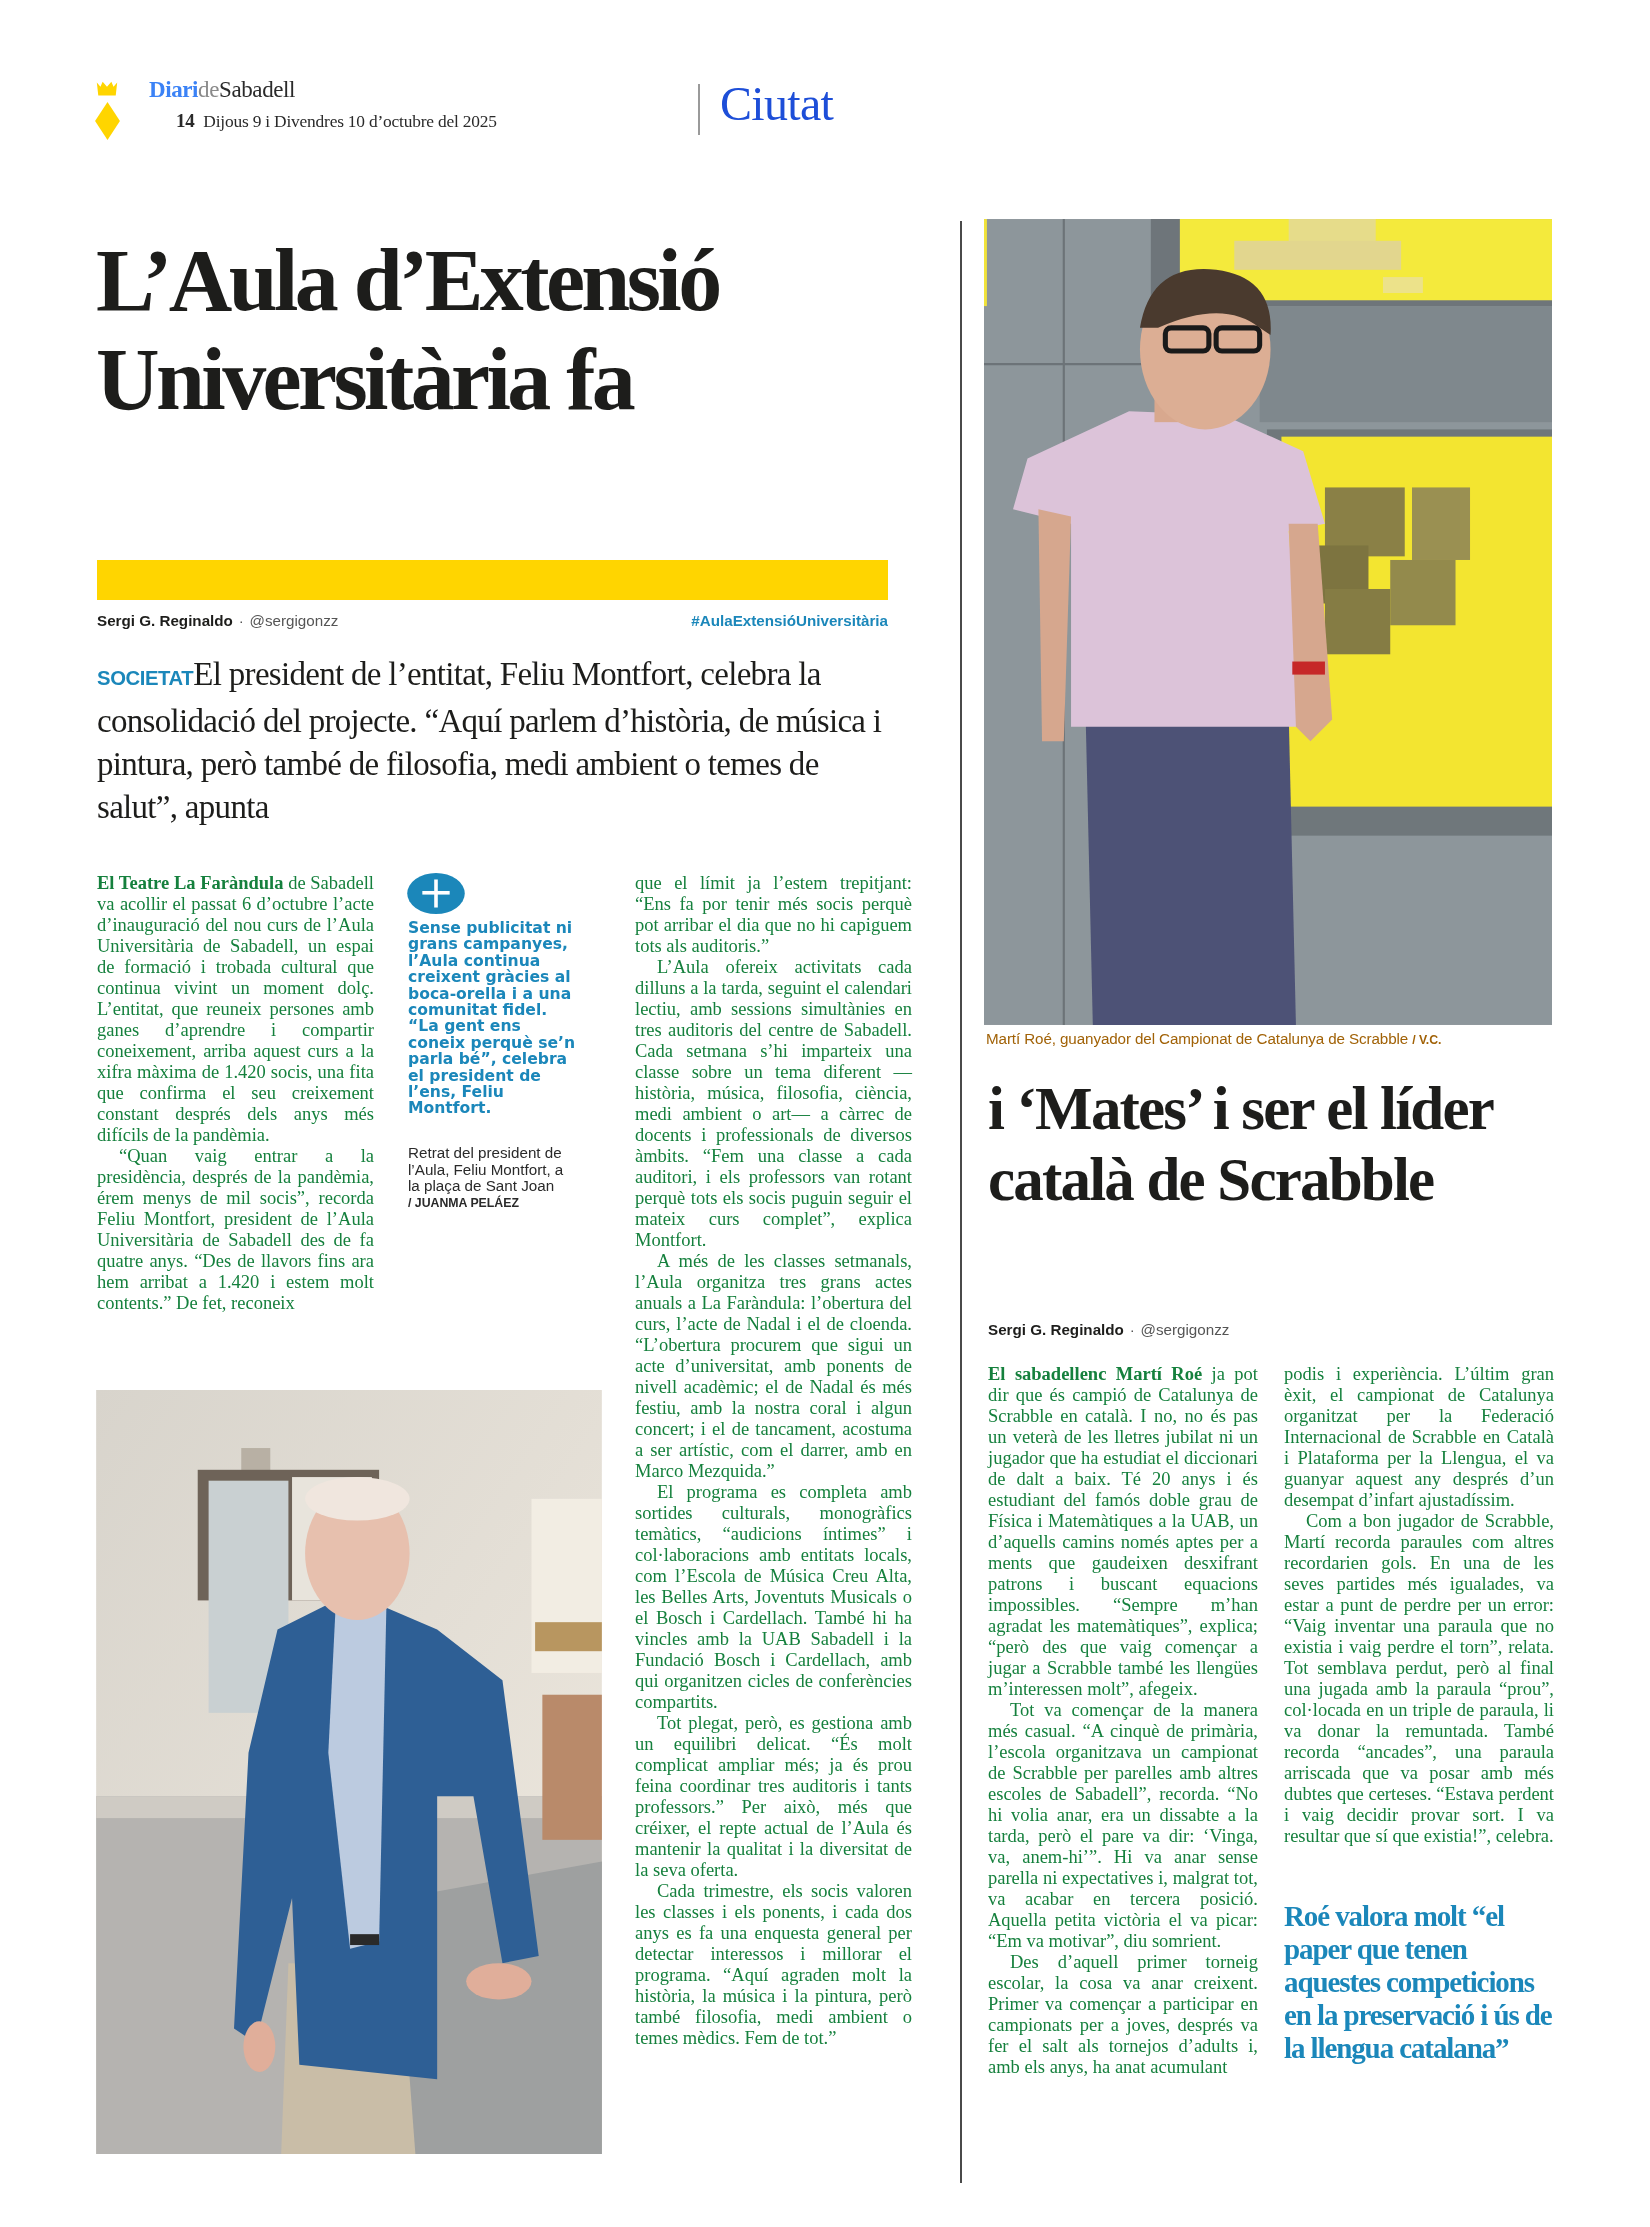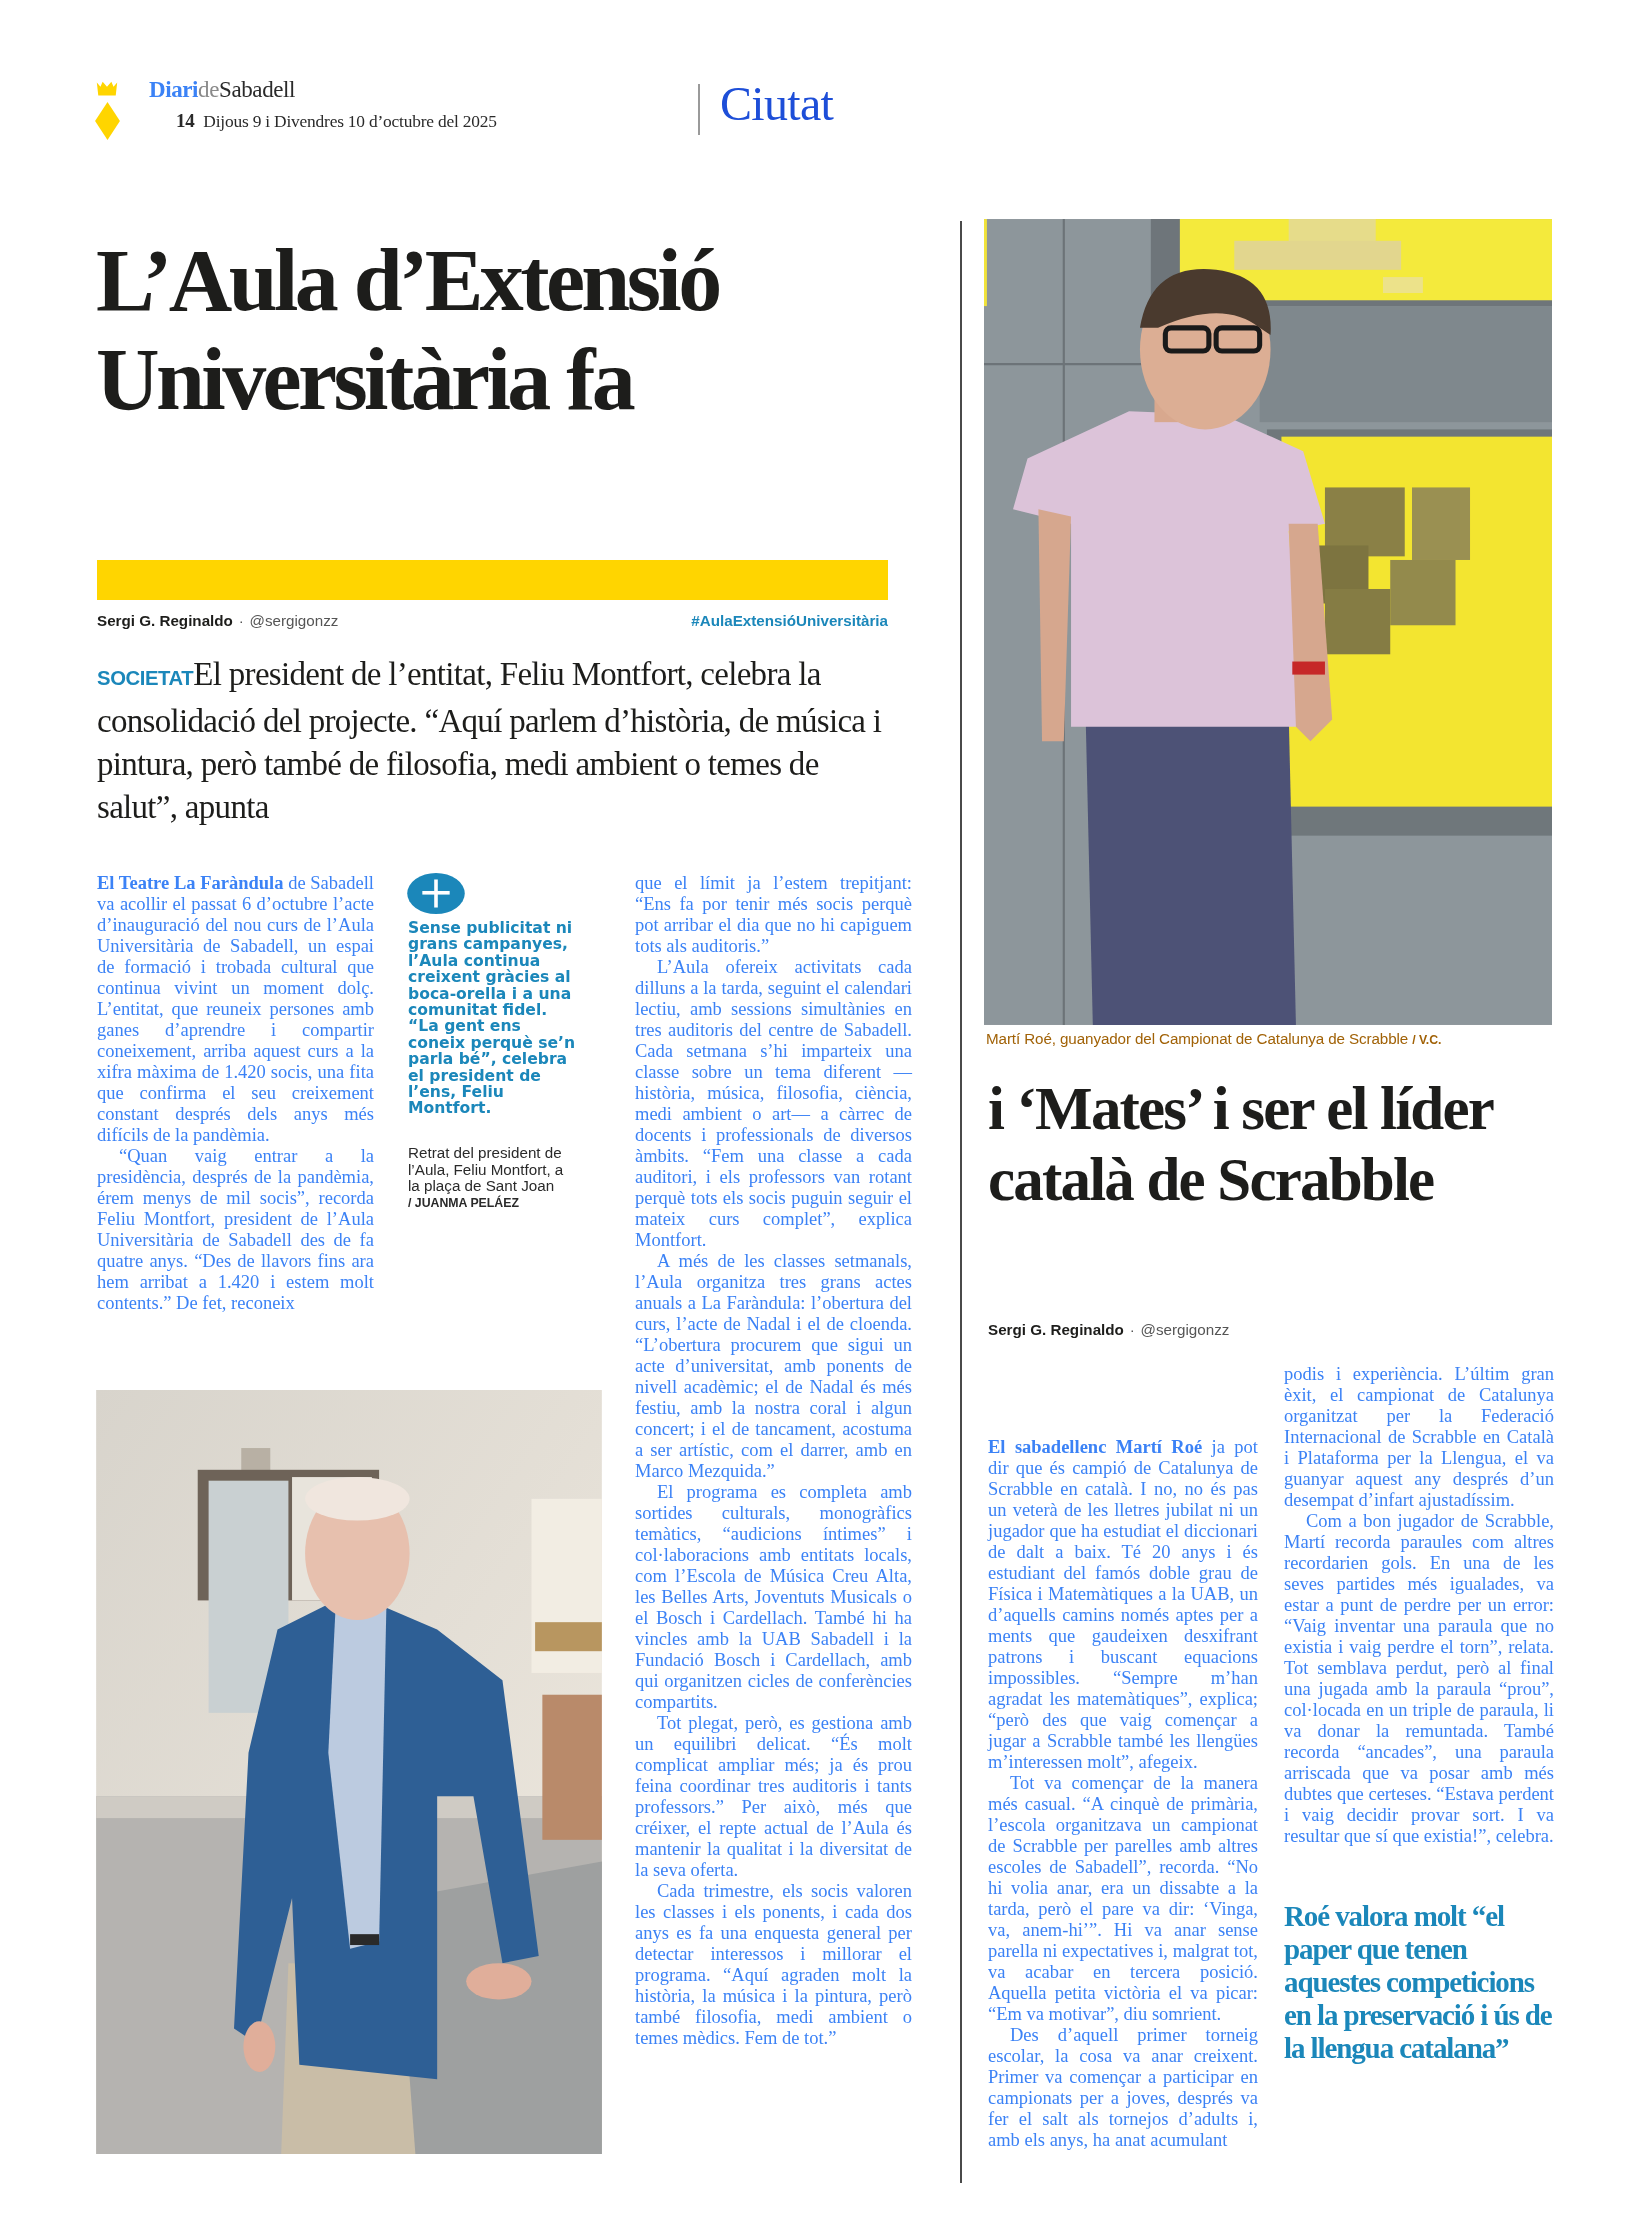--- a/index.html
+++ b/index.html
@@ -22,21 +22,21 @@
   .headline { left: 96px; top: 231px; width: 820px; font-family: "Liberation Serif", serif; font-weight: bold; font-size: 88px; line-height: 99px; letter-spacing: -3.6px; color: #1d1d1b; }
   .ybar { left: 97px; top: 560px; width: 791px; height: 40px; background: #ffd500; }
   .byline { left: 97px; top: 613px; font-family: "Liberation Sans", sans-serif; font-size: 15.2px; line-height: 1; }
   .byline .name { font-weight: bold; }
   .byline .dot { color: #555; margin: 0 5.8px; }
   .byline .handle { color: #555; }
   .hashtag { right: 763px; top: 613px; font-family: "Liberation Sans", sans-serif; font-weight: bold; font-size: 15.2px; color: #1b87ba; line-height: 1; }
   .standfirst { left: 97px; top: 653px; width: 798px; font-size: 33px; line-height: 43px; letter-spacing: -0.7px; color: #1d1d1b; }
   .standfirst .kicker { font-family: "Liberation Sans", sans-serif; font-weight: bold; font-size: 20.3px; color: #1b87ba; letter-spacing: -0.4px; margin-right: 0; }
 
-  .col { font-size: 18.5px; line-height: 21px; text-align: justify; hyphens: manual; color: #3b82f6; }
+  .col { font-size: 18.5px; line-height: 21px; text-align: justify; hyphens: manual; color: #15803d; }
   .col p { margin: 0; text-indent: 22px; }
   .col p.first { text-indent: 0; }
   .col .lead { font-weight: bold; }
   .col1 { left: 97px; top: 873px; width: 277px; }
   .col3 { left: 635px; top: 873px; width: 277px; }
 
   .plus-icon { left: 407px; top: 873px; width: 58px; height: 41px; }
   .sidebar-text { left: 408px; top: 920px; width: 174px; font-family: "DejaVu Sans", sans-serif; font-weight: bold; font-size: 15.6px; line-height: 16.4px; color: #1b87ba; }
   .caption1 { left: 408px; top: 1145px; width: 167px; font-family: "Liberation Sans", sans-serif; font-size: 15.2px; line-height: 16.5px; color: #2a2a2a; }
   .caption1 .credit, .caption2 .credit { font-weight: bold; font-size: 12.3px; text-transform: uppercase; }
@@ -45,21 +45,21 @@
   .col-divider { left: 960px; top: 221px; width: 1.5px; height: 1962px; background: #4a4a4a; }
 
   
   .photo2 { left: 984px; top: 219px; width: 568px; height: 806px; overflow: hidden; }
   .caption2 { left: 986px; top: 1031px; width: 566px; font-family: "Liberation Sans", sans-serif; font-size: 15.2px; color: #a16207; line-height: 1.1; letter-spacing: -0.1px; }
   .headline2 { left: 988px; top: 1073px; width: 580px; font-weight: bold; font-size: 61px; line-height: 71px; letter-spacing: -1.8px; color: #1d1d1b; }
   .byline2 { left: 988px; top: 1322px; font-family: "Liberation Sans", sans-serif; font-size: 15.2px; line-height: 1; }
   .byline2 .name { font-weight: bold; }
   .byline2 .dot { color: #555; margin: 0 5.8px; }
   .byline2 .handle { color: #555; }
-  .col4 { left: 988px; top: 1437px; width: 270px; }
+  .col4 { left: 988px; top: 1364px; width: 270px; }
   .col5 { left: 1284px; top: 1364px; width: 270px; }
   .pullquote { left: 1284px; top: 1900px; width: 276px; font-weight: bold; font-size: 29px; line-height: 33px; letter-spacing: -1.1px; color: #1b87ba; }
 </style>
 </head>
 <body>
 
 <svg class="abs logo-crown" viewBox="0 0 30 22">
   <path d="M1 2 L6 8 L9 1 L15 8 L21 1 L24 8 L29 2 L27 20 L3 20 Z" fill="#ffd500"></path>
 </svg>
 <svg class="abs logo-diamond" viewBox="0 0 34 52">

